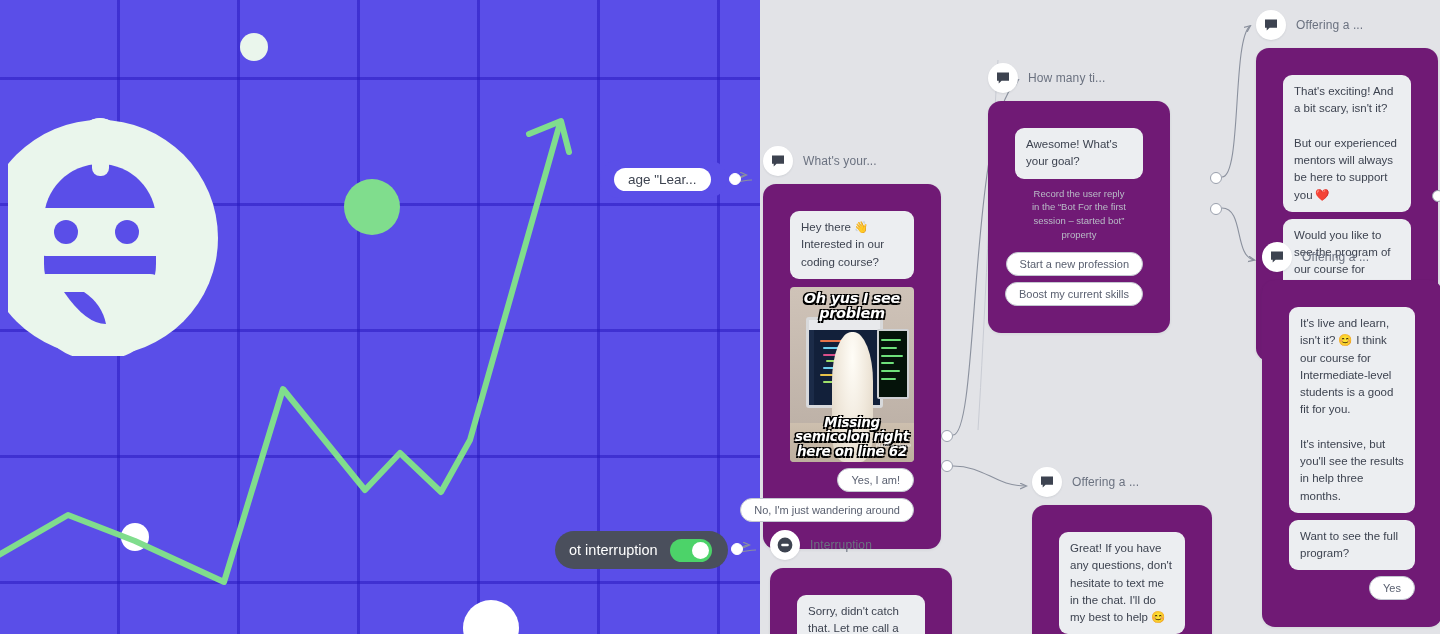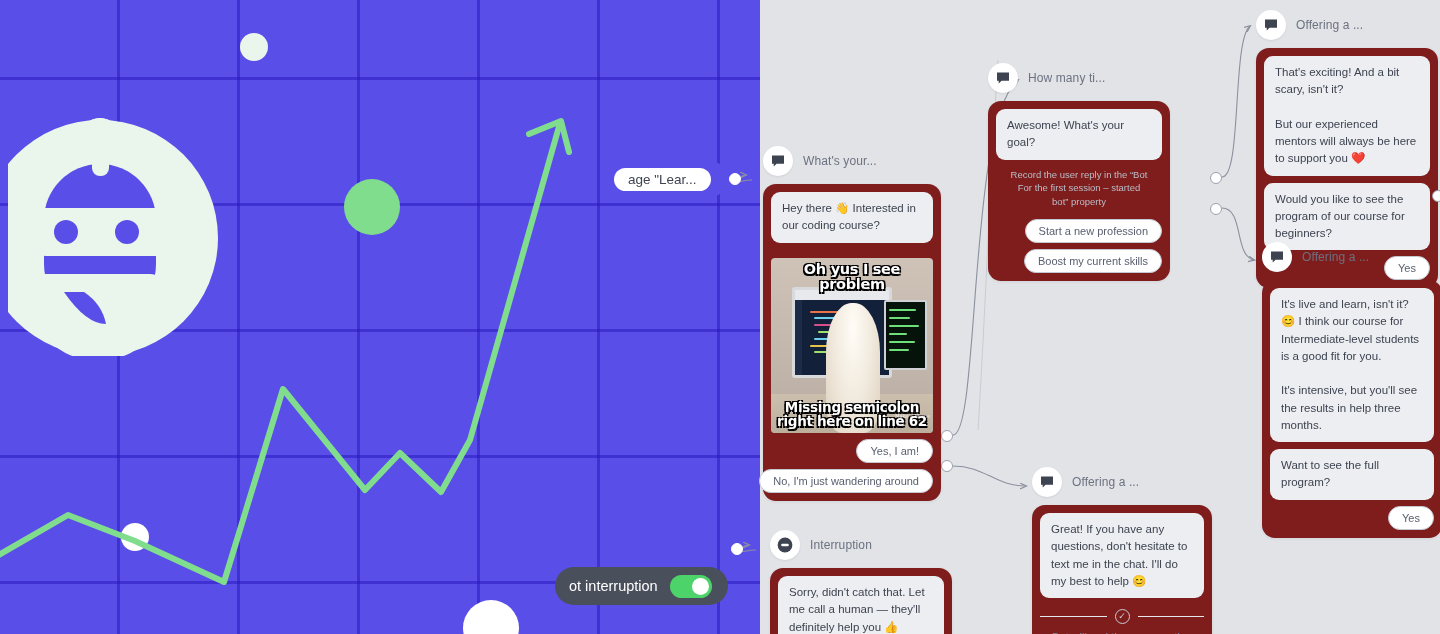--- a/index.html
+++ b/index.html
@@ -72,23 +72,23 @@
     background: #ffffff;
     display: flex; align-items: center; justify-content: center;
     flex: none;
     box-shadow: 0 1px 2px rgba(60,64,80,.10);
   }
   .head-title {
     font-size: 12px; color: #6b7280; letter-spacing: .1px;
     white-space: nowrap;
   }
   .card {
-    background: #7f1d1d;
+    background: #701a75;
     border-radius: 13px;
-    padding: 8px;
+    padding: 27px;
     box-shadow: 0 1px 3px rgba(60,64,80,.09);
   }
   .bubble {
     background: #eceef1;
     border-radius: 9px;
     padding: 8px 11px;
     font-size: 11.5px;
     line-height: 1.5;
     color: #3d4350;
   }
@@ -152,25 +152,26 @@
   
   .port {
     position: absolute; z-index: 9;
     width: 12px; height: 12px; border-radius: 50%;
     background: #ffffff; border: 1.4px solid #9aa0ad;
   }
   .port-solid { background:#ffffff; border-color:#ffffff; }
 
   
   .meme {
-    margin-top: 15px;
+    margin-top: 8px;
     width: 100%; height: 175px;
     border-radius: 4px;
     position: relative; overflow: hidden;
     background: linear-gradient(#cfc3b8, #b9ada3);
+    font-style: italic;
   }
   .meme-top, .meme-bot {
     position: absolute; left: 0; right: 0;
     text-align: center;
     color: #fff;
     font-family: "DejaVu Sans", sans-serif;
     font-weight: bold;
     letter-spacing: -0.3px;
     text-shadow:
       -1.5px -1.5px 0 #000, 1.5px -1.5px 0 #000,
@@ -418,21 +419,21 @@
       <polyline points="-10,560 68,515 135,541 224,582 283,389 365,490 400,453 441,492 470,440 560,123" fill="none" stroke="#80dd8d" stroke-width="6" stroke-linecap="round" stroke-linejoin="round"></polyline>
       <polyline points="529,134 561,121 569,152" fill="none" stroke="#80dd8d" stroke-width="6" stroke-linecap="round" stroke-linejoin="round"></polyline>
     </svg>
   </div>
 
   <div class="chip chip-purple" style="left:600px; top:160px;">
     <span class="chip-inner-pill">age "Lear...</span>
   </div>
   <div class="port port-solid" style="left:729px; top:173px;"></div>
 
-  <div class="chip chip-dark" style="left:555px; top:531px;margin-top:36px;">
+  <div class="chip chip-dark" style="left:555px; top:531px;">
     <span class="chip-label">ot interruption</span>
     <span class="toggle">
       <span class="knob"></span>
     </span>
   </div>
   <div class="port port-solid" style="left:731px; top:543px;"></div>
 
 </div>
 
 </body></html>

